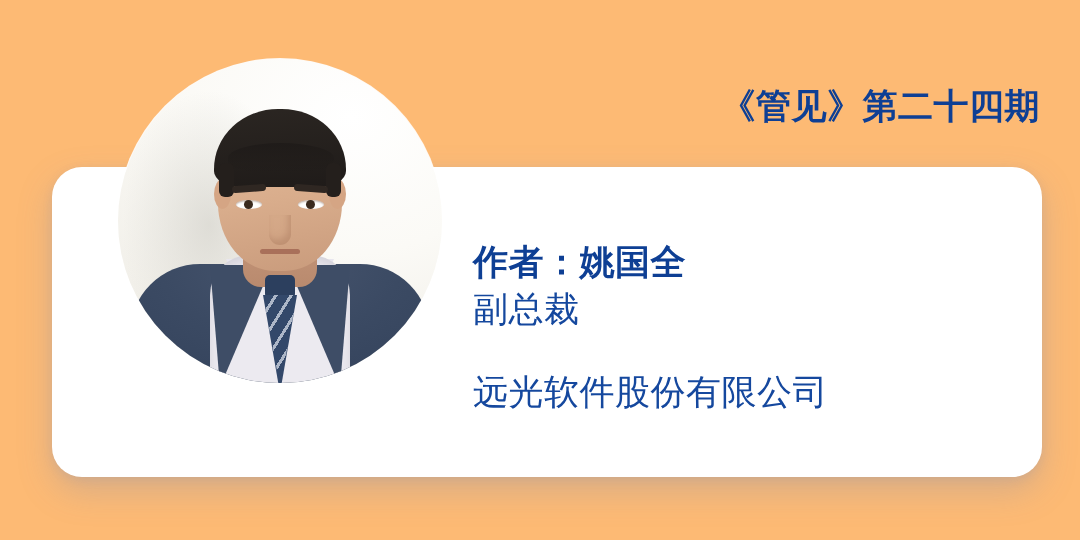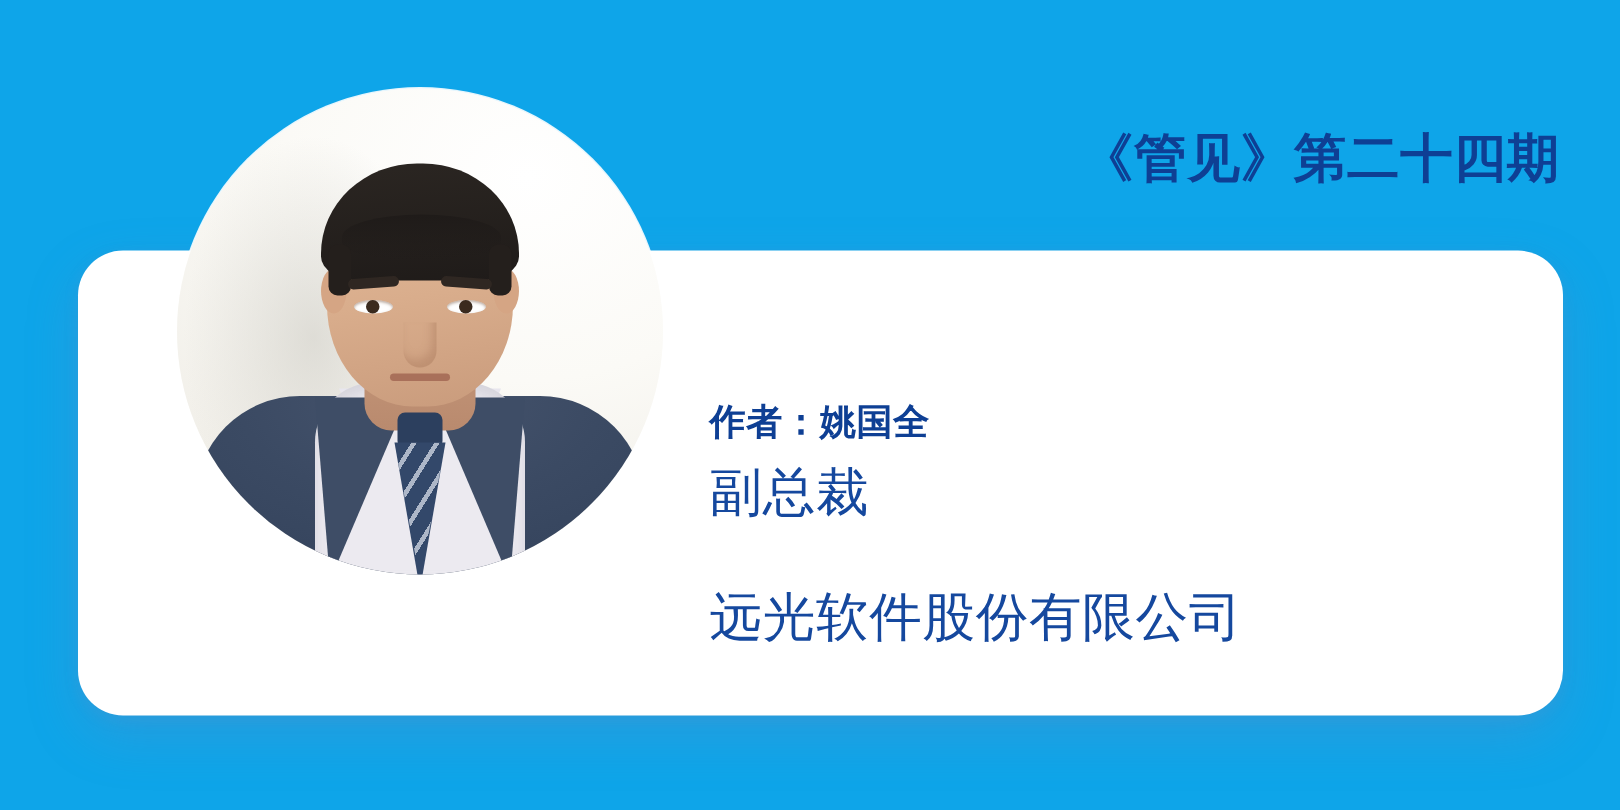--- a/index.html
+++ b/index.html
@@ -11,21 +11,21 @@
     height: 540px;
     overflow: hidden;
     font-family: "Liberation Sans", "DejaVu Sans", sans-serif;
     background: #f2f5fd;
   }
 
   #stage {
     position: relative;
     width: 1080px;
     height: 540px;
-    background: #0ea5e9;
+    background: #fdba74;
   }
 
   
   #issue-title {
     position: absolute;
     left: 600px;
     top: 84px;
     width: 440px;
     text-align: right;
     font-size: 35px;
@@ -291,27 +291,26 @@
   }
 
   
   #card-text {
     position: absolute;
     left: 473px;
     top: 240px;
     width: 520px;
   }
   #author-line {
-    font-size: 24px;
+    font-size: 35px;
     line-height: 44px;
     font-weight: bold;
     color: #0e3f94;
     letter-spacing: 0.5px;
     white-space: nowrap;
-    margin-top: 20px;
   }
   #org-name,
   #org-title {
     font-size: 35px;
     line-height: 50px;
     font-weight: normal;
     color: #15489e;
     letter-spacing: 0.5px;
     white-space: nowrap;
   }

